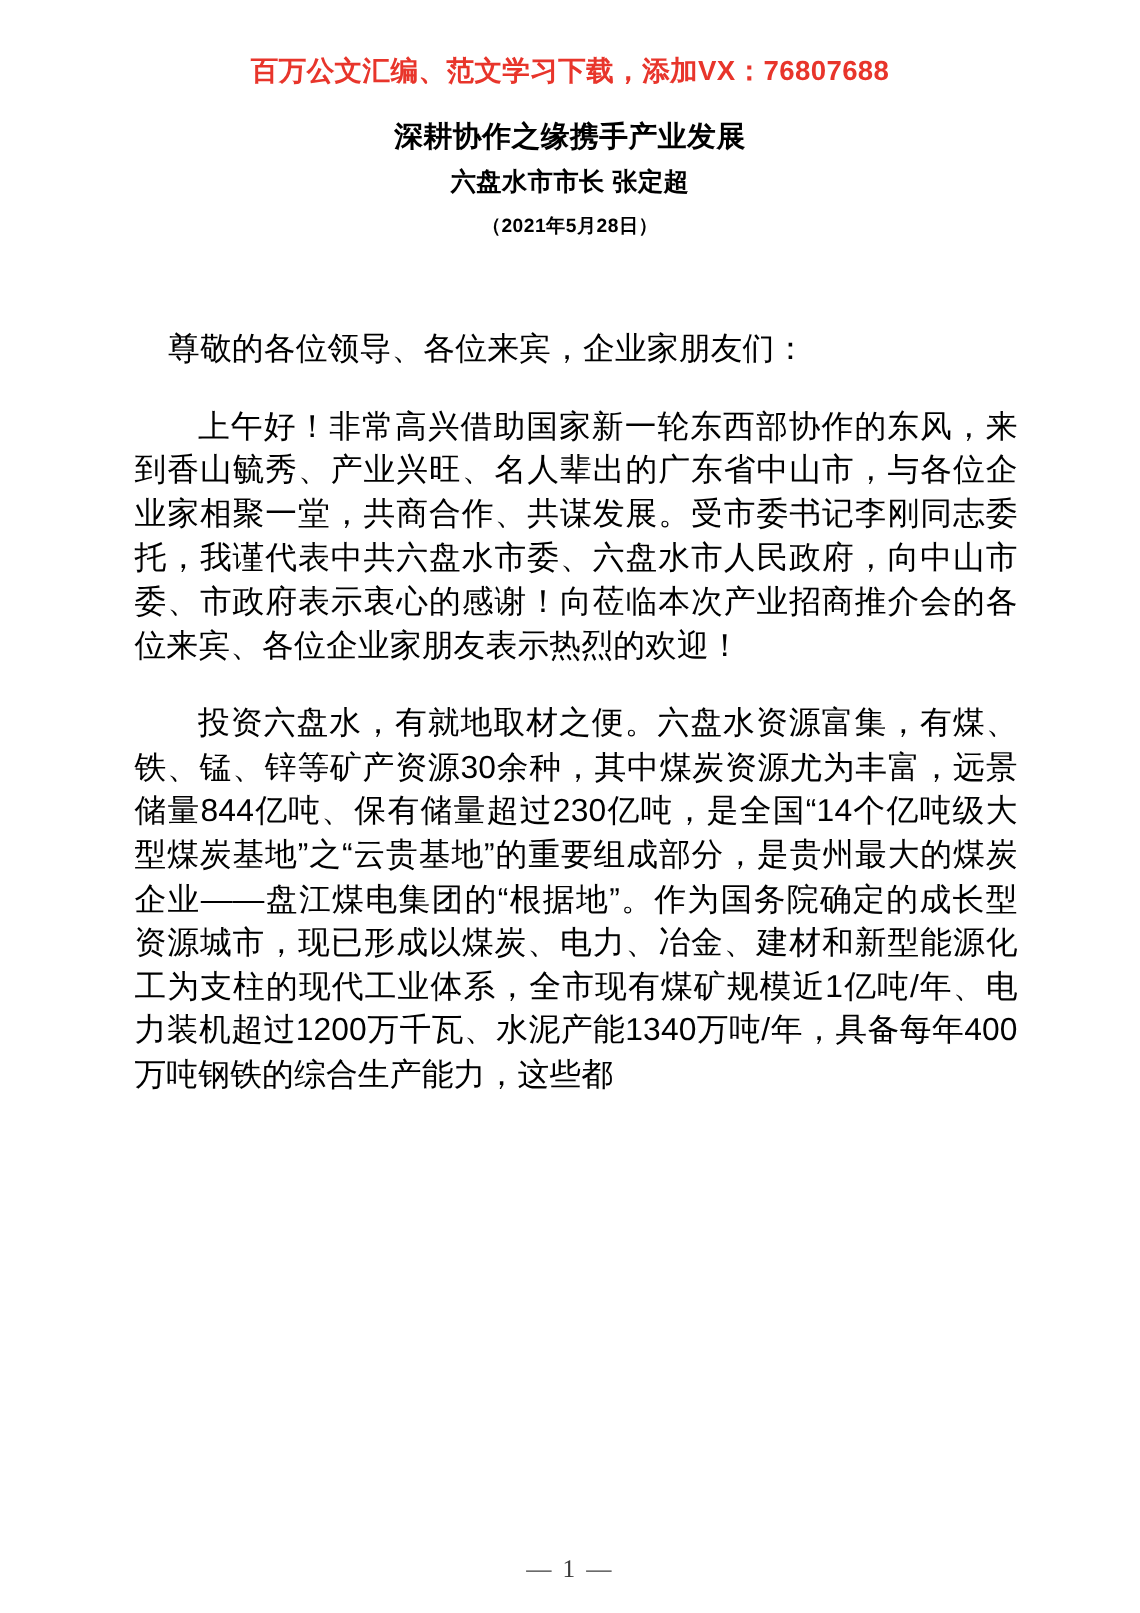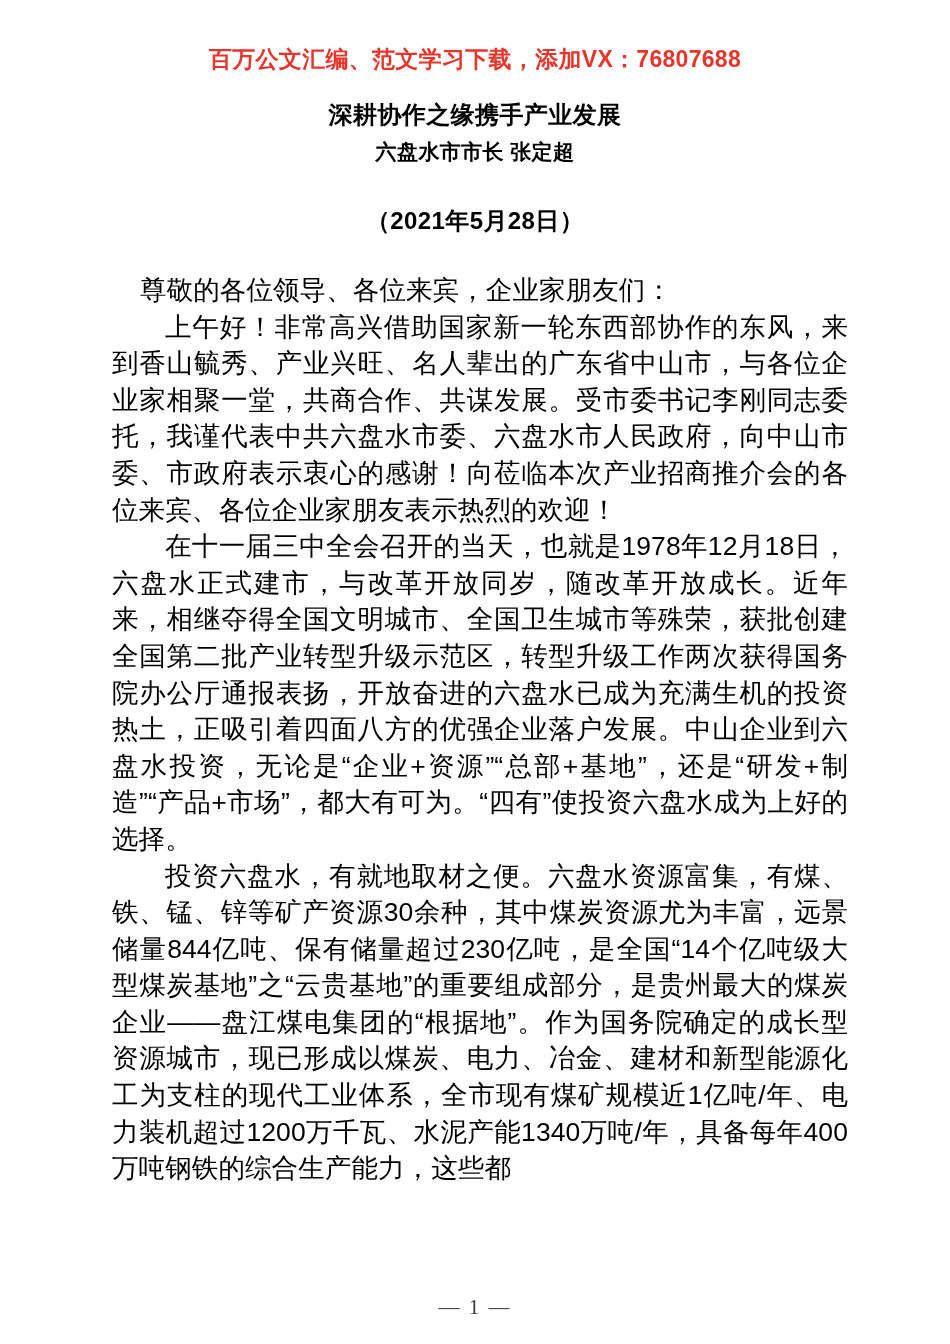--- a/index.html
+++ b/index.html
@@ -46,21 +46,21 @@
   .title-line {
     font-size: 25px;
     font-weight: 700;
     line-height: 37px;
     letter-spacing: 0.4px;
     white-space: nowrap;
   }
   .title-line.main-title { font-size: 24px; }
   .title-line.subject-title { font-size: 25px; }
   .title-line.speaker-line { font-size: 21px; }
-  .title-line.date-line { font-size: 24px; margin-top: 32px; }
+  .title-line.date-line { font-size: 16px; }
 
   
   .body-block {
     position: absolute;
     top: 272px;
     left: 112px;
     width: 736px;
   }
   .para {
     font-size: 26.5px;
@@ -70,20 +70,21 @@
     letter-spacing: 0.1px;
     margin: 0;
     word-break: break-all;
   }
   .para.salutation {
     text-indent: 0;
     margin-left: 28px;
   }
   .para.indent {
     text-indent: 2em;
+    margin-top: 28px;
   }
 
   
   .page-footer {
     position: absolute;
     bottom: 24px;
     left: 0;
     width: 950px;
     text-align: center;
   }
@@ -103,21 +104,20 @@
 
   <div class="title-block">
     <div class="title-line main-title">深耕协作之缘携手产业发展</div>
     <div class="title-line speaker-line">六盘水市市长  张定超</div>
     <div class="title-line date-line">（2021年5月28日）</div>
   </div>
 
   <div class="body-block">
     <p class="para salutation">尊敬的各位领导、各位来宾，企业家朋友们：</p>
     <p class="para indent">上午好！非常高兴借助国家新一轮东西部协作的东风，来到香山毓秀、产业兴旺、名人辈出的广东省中山市，与各位企业家相聚一堂，共商合作、共谋发展。受市委书记李刚同志委托，我谨代表中共六盘水市委、六盘水市人民政府，向中山市委、市政府表示衷心的感谢！向莅临本次产业招商推介会的各位来宾、各位企业家朋友表示热烈的欢迎！</p>
-    <p class="para indent">在十一届三中全会召开的当天，也就是1978年12月18日，六盘水正式建市，与改革开放同岁，随改革开放成长。近年来，相继夺得全国文明城市、全国卫生城市等殊荣，获批创建全国第二批产业转型升级示范区，转型升级工作两次获得国务院办公厅通报表扬，开放奋进的六盘水已成为充满生机的投资热土，正吸引着四面八方的优强企业落户发展。中山企业到六盘水投资，无论是“企业+资源”“总部+基地”，还是“研发+制造”“产品+市场”，都大有可为。“四有”使投资六盘水成为上好的选择。</p>
     <p class="para indent">投资六盘水，有就地取材之便。六盘水资源富集，有煤、铁、锰、锌等矿产资源30余种，其中煤炭资源尤为丰富，远景储量844亿吨、保有储量超过230亿吨，是全国“14个亿吨级大型煤炭基地”之“云贵基地”的重要组成部分，是贵州最大的煤炭企业——盘江煤电集团的“根据地”。作为国务院确定的成长型资源城市，现已形成以煤炭、电力、冶金、建材和新型能源化工为支柱的现代工业体系，全市现有煤矿规模近1亿吨/年、电力装机超过1200万千瓦、水泥产能1340万吨/年，具备每年400万吨钢铁的综合生产能力，这些都</p>
   </div>
 
   <div class="page-footer">
     <span class="footer-pageno">— 1 —</span>
   </div>
 
 </div>
 
 </body></html>

